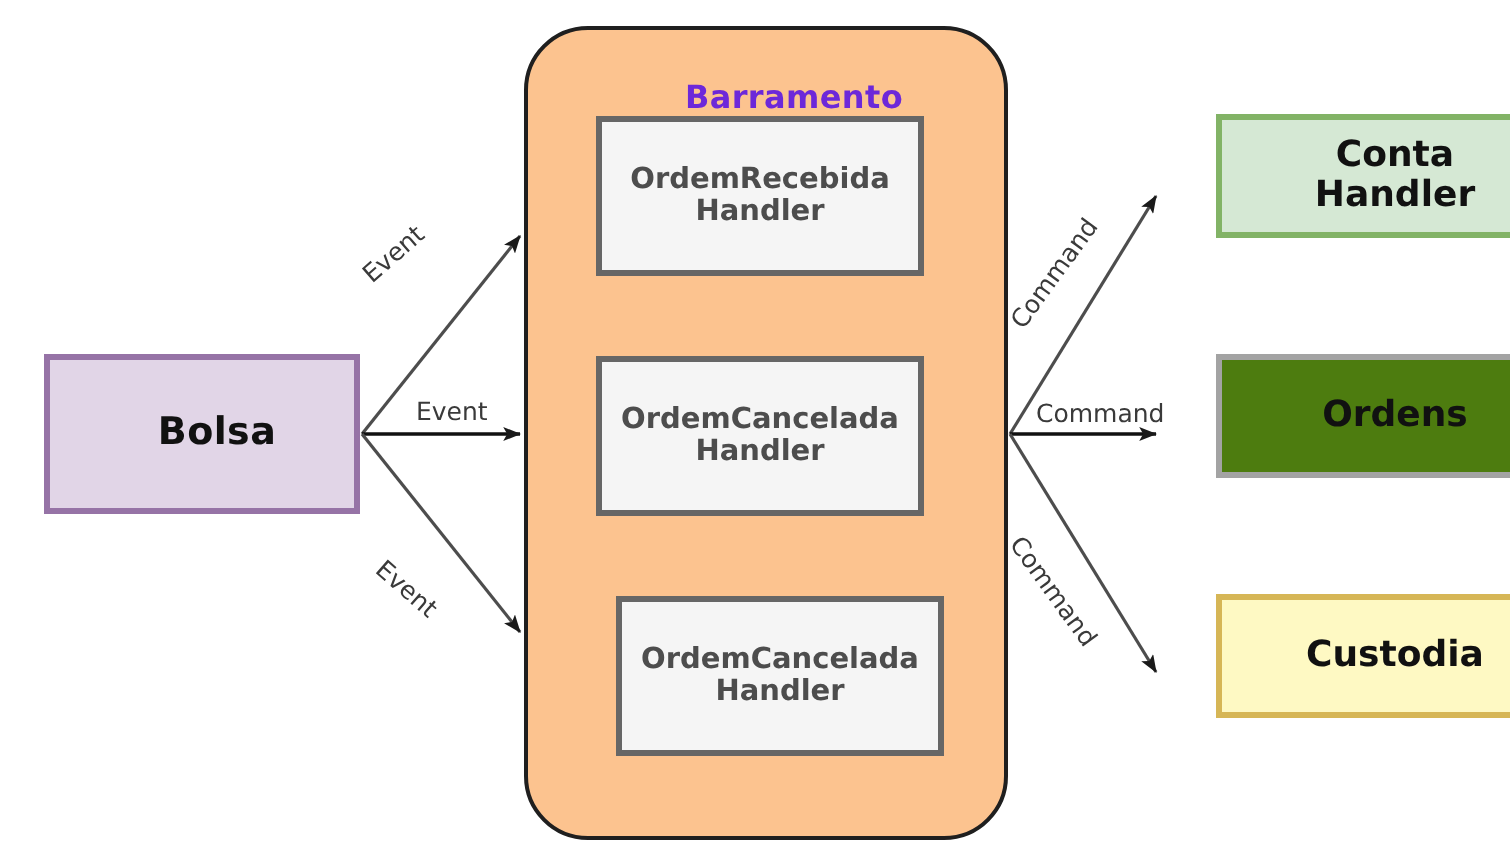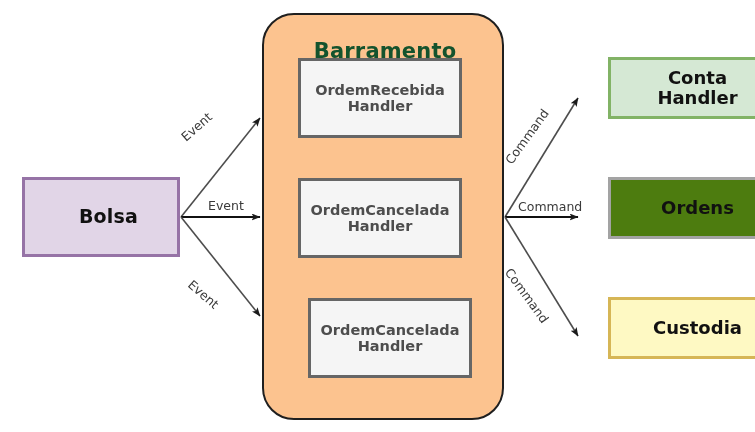--- a/index.html
+++ b/index.html
@@ -65,24 +65,25 @@
     background: #fcc38f;
     border: 2px solid #1f1f1f;
     border-radius: 32px;
   }
   .container-title {
     position: absolute;
     left: 0;
     top: 24px;
     width: 242px;
     text-align: center;
-    font-size: 21px;
-    font-weight: bold;
-    color: #14532d;
+    font-size: 16px;
+    font-weight: bold;
+    color: #6d28d9;
     letter-spacing: .2px;
+    padding-left: 12px;
   }
 
   
   .node-handler {
     left: 298px;
     width: 164px;
     height: 80px;
     background: #f5f5f5;
     border: 3px solid #666666;
     font-size: 14.5px;

